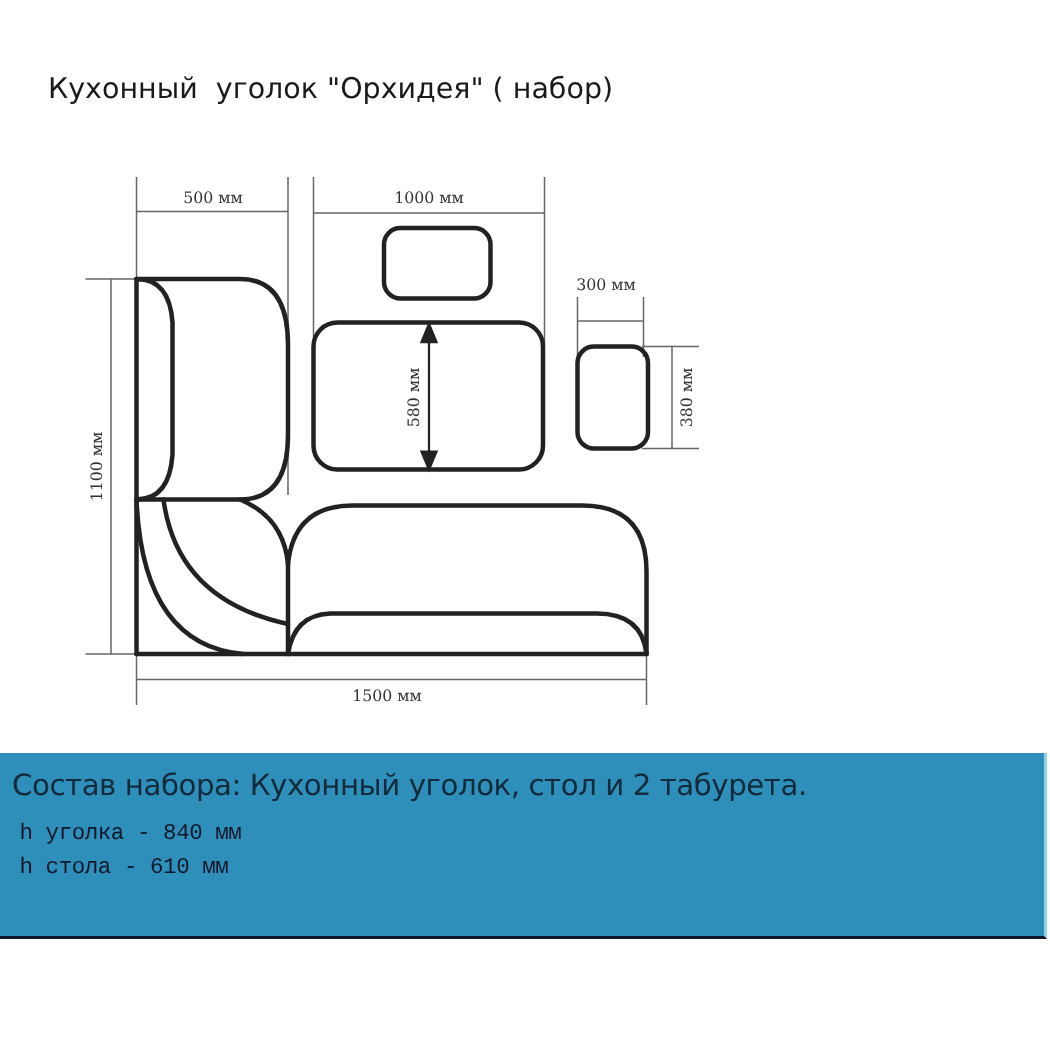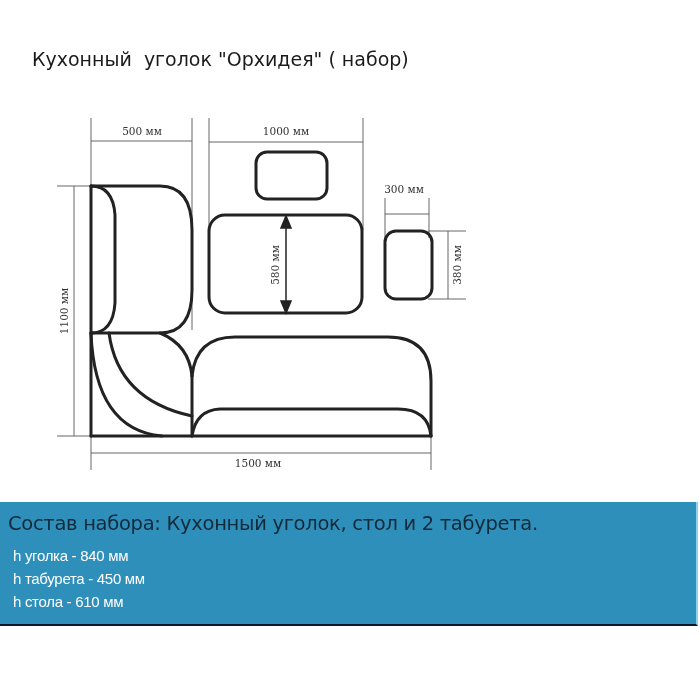--- a/index.html
+++ b/index.html
@@ -16,21 +16,21 @@
       background: #2f8fbb; border-bottom: 2px solid #0f172a; border-right: 2px solid #8fd0ee;
       box-sizing: border-box;
     }
     .band-head {
       position: absolute; left: 8px; top: 10px;
       font-family: "DejaVu Sans", sans-serif; font-size: 19.5px; color: #122a3a; white-space: nowrap;
       letter-spacing: -0.3px;
     }
     .band-list { position: absolute; left: 13px; top: 42px; margin: 0; padding: 0; list-style: none; }
     .band-list li {
-      font-family: Liberation Sans, sans-serif; font-size: 15px; color: #ffffff;
+      font-family: Liberation Mono, monospace; font-size: 15px; color: #0f172a;
       line-height: 23px; white-space: nowrap; letter-spacing: -0.3px;
     }
   </style>
 </head>
 <body>
 
 <div class="title">Кухонный  уголок "Орхидея" ( набор)</div>
 
 <svg class="drawing" width="700" height="500" viewBox="0 0 700 500" xmlns="http://www.w3.org/2000/svg">
 
@@ -94,16 +94,15 @@
     <polygon points="286,216 281,228 291,228"></polygon>
     <polygon points="286,313 281,301 291,301"></polygon>
   </g>
   <text class="dim-text" x="0" y="0" text-anchor="middle" transform="translate(279,265) rotate(-90)">580 мм</text>
 </svg>
 
 <div class="band">
   <div class="band-head">Состав набора: Кухонный уголок, стол и 2 табурета.</div>
   <ul class="band-list">
     <li>h уголка - 840 мм</li>
-    <li>h табурета - 450 мм</li>
     <li>h стола - 610 мм</li>
   </ul>
 </div>
 
 </body></html>

